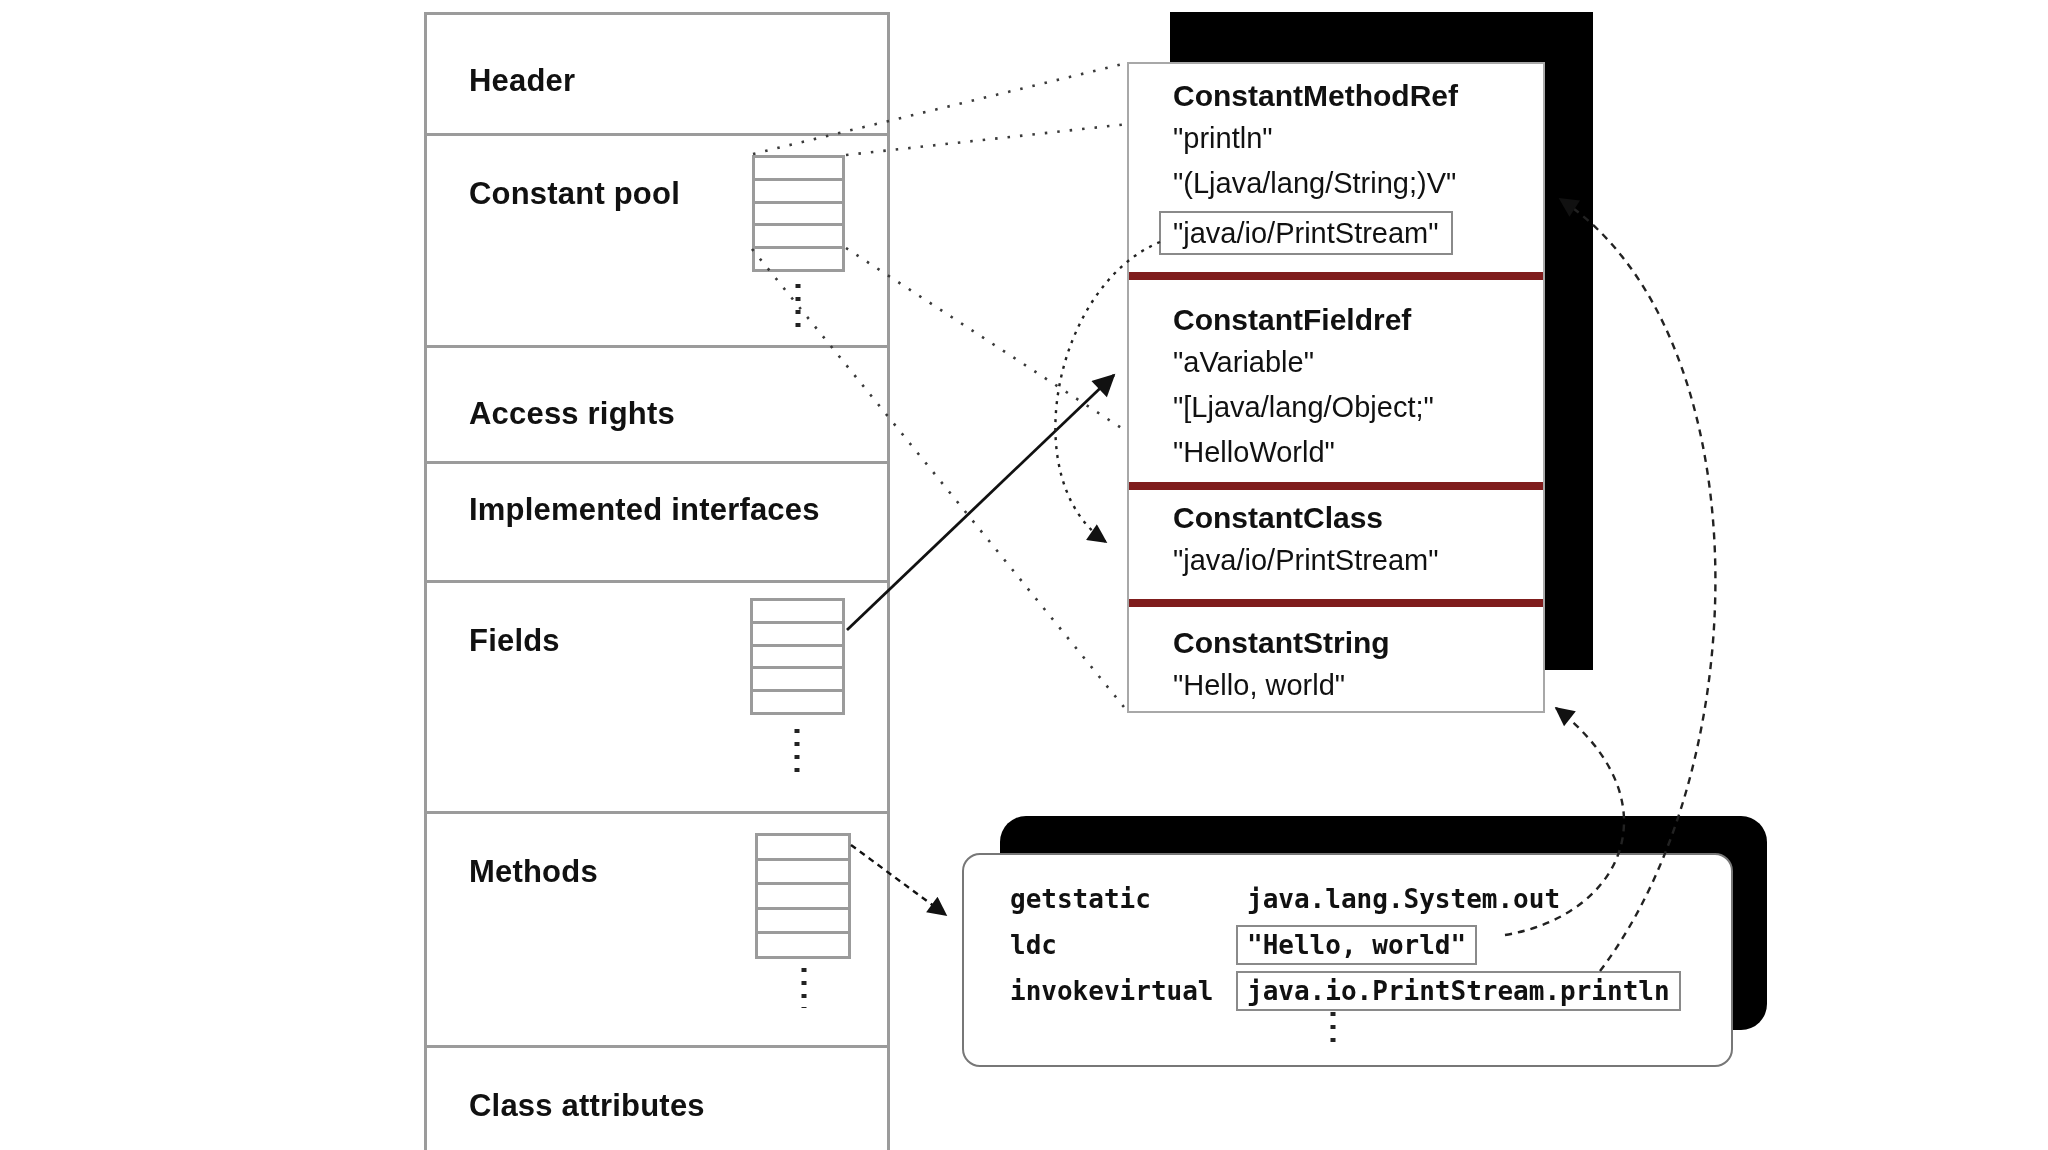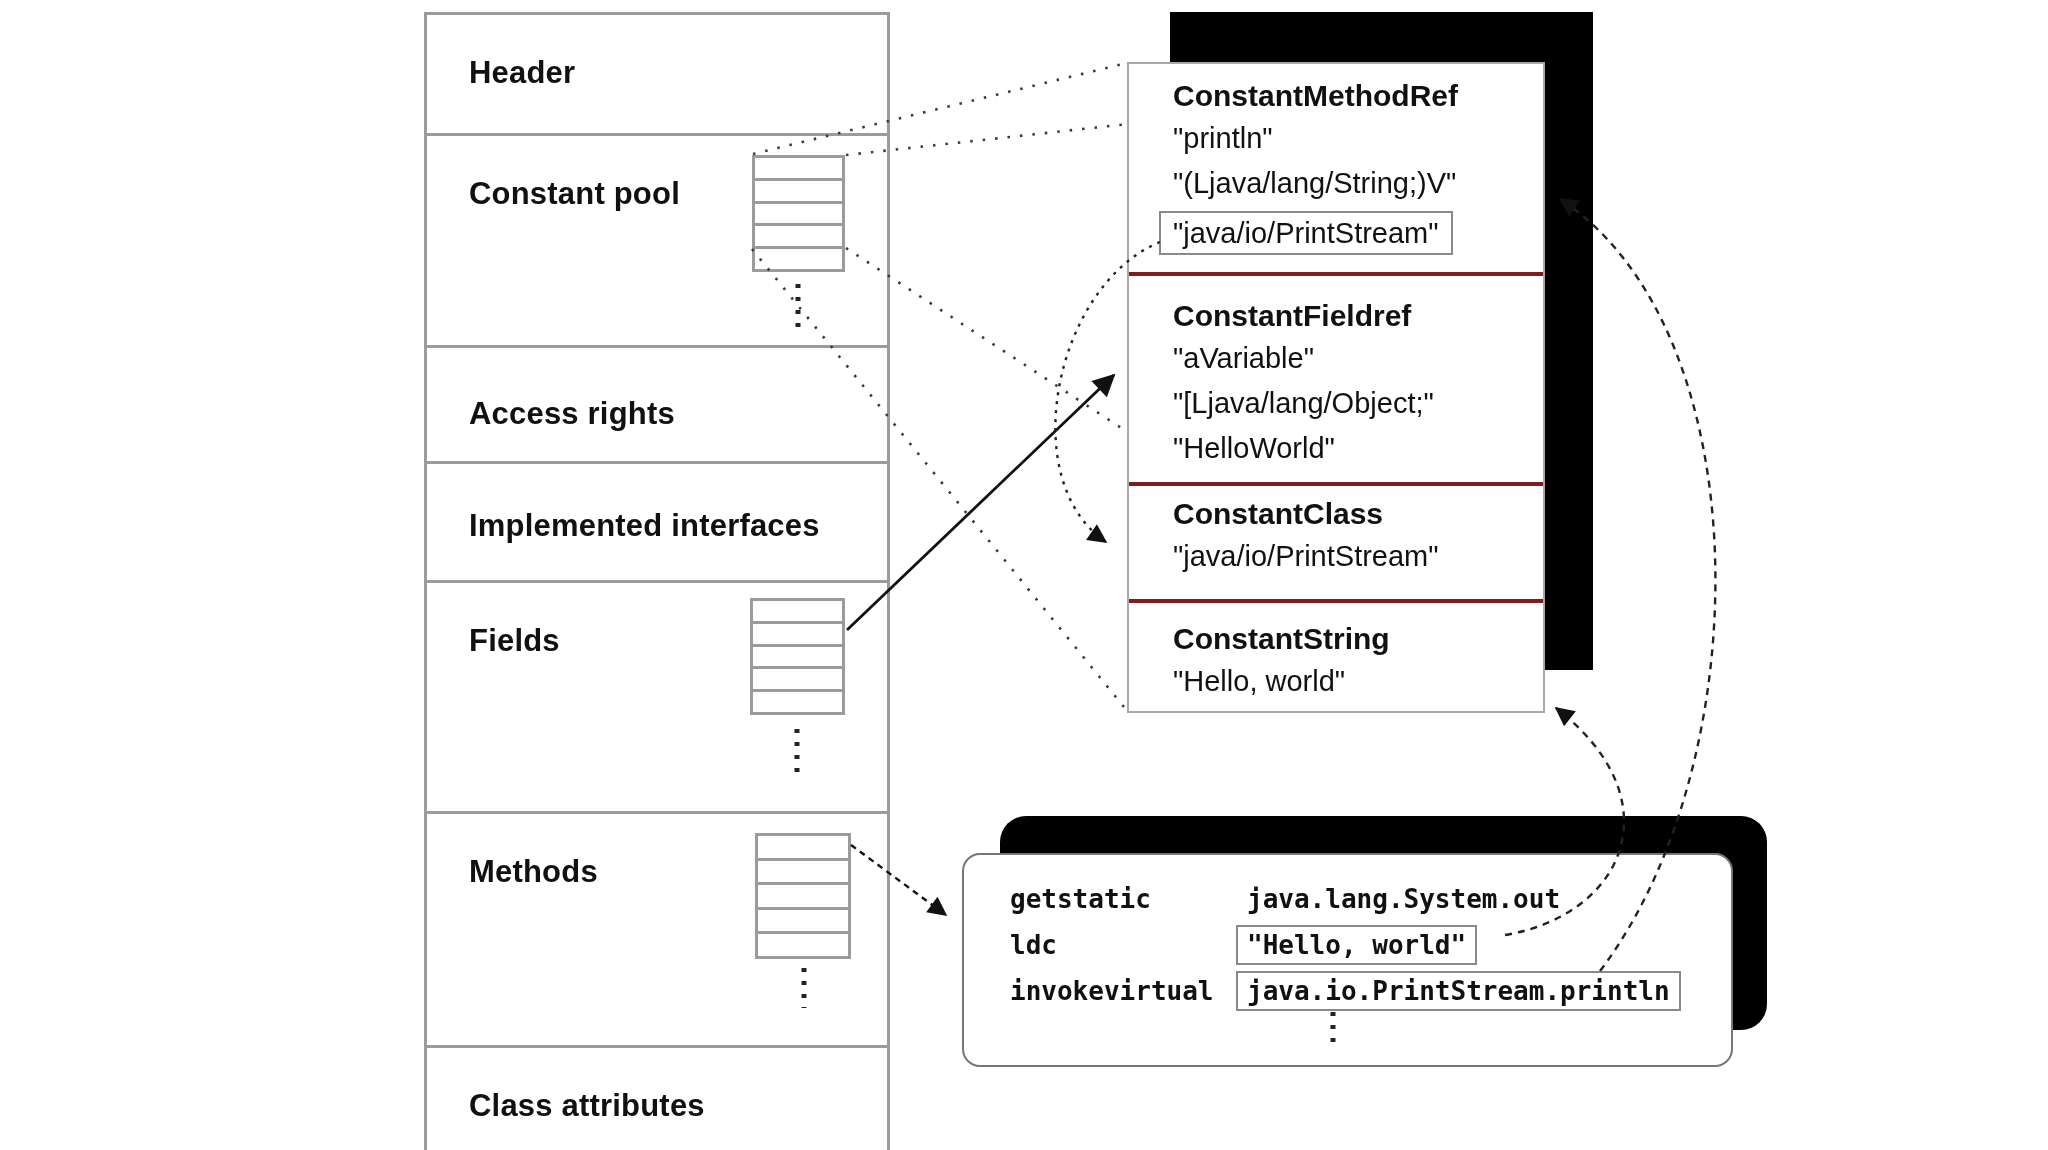--- a/index.html
+++ b/index.html
@@ -18,21 +18,21 @@
   .stack{position:absolute;border:3px solid #9b9b9b;background:#fff;box-sizing:border-box;
          display:flex;flex-direction:column;}
   .stack .row{flex:1;}
   .stack .row + .row{border-top:3px solid #9b9b9b;}
 
   
   .shadow-box{position:absolute;background:#000;}
   .detail{position:absolute;left:1127px;top:62px;width:418px;height:651px;background:#fff;
           border:2px solid #a8a8a8;box-sizing:border-box;}
   .entry{position:absolute;left:0;width:100%;box-sizing:border-box;padding-left:44px;}
-  .entry.divided{border-top:4px solid #7f1d1d;}
+  .entry.divided{border-top:8px solid #7f1d1d;}
   .entry .title{font-size:30px;font-weight:bold;line-height:40px;white-space:nowrap;}
   .entry .val{font-size:29px;line-height:45px;white-space:nowrap;}
   .entry .boxed{display:inline-block;border:2px solid #8a8a8a;padding:3px 12px;
                 margin-left:-14px;margin-top:5px;line-height:34px;}
 
   
   .bytecode{position:absolute;left:962px;top:853px;width:771px;height:214px;background:#fff;
             border:2px solid #777;border-radius:18px;box-sizing:border-box;padding-top:21px;}
   .bc-row{display:flex;align-items:center;height:46px;padding-left:46px;
           font-family:"DejaVu Sans Mono", monospace;font-weight:bold;font-size:26px;}
@@ -42,31 +42,31 @@
 
   svg.overlay{position:absolute;left:0;top:0;z-index:30;}
   .noselect{user-select:none;}
 </style>
 </head>
 <body>
 
 <div id="canvas" class="noselect">
 
   <div class="classfile">
-    <div class="cf-section" style="top:0;height:118px;">
+    <div class="cf-section" style="top:8px;height:118px;">
       <div class="cf-label">Header</div>
     </div>
     <div class="cf-section divided" style="top:118px;height:212px;">
       <div class="cf-label">Constant pool</div>
     </div>
     <div class="cf-section divided" style="top:330px;height:116px;">
       <div class="cf-label" style="margin-top:48px;">Access rights</div>
     </div>
     <div class="cf-section divided" style="top:446px;height:119px;">
-      <div class="cf-label" style="margin-top:44px;">Implemented interfaces</div>
+      <div class="cf-label" style="margin-top:28px;">Implemented interfaces</div>
     </div>
     <div class="cf-section divided" style="top:796px;height:234px;">
       <div class="cf-label">Methods</div>
     </div>
     <div class="cf-section divided" style="top:565px;height:231px;">
       <div class="cf-label">Fields</div>
     </div>
     <div class="cf-section divided" style="top:1030px;height:170px;">
       <div class="cf-label">Class attributes</div>
     </div>

